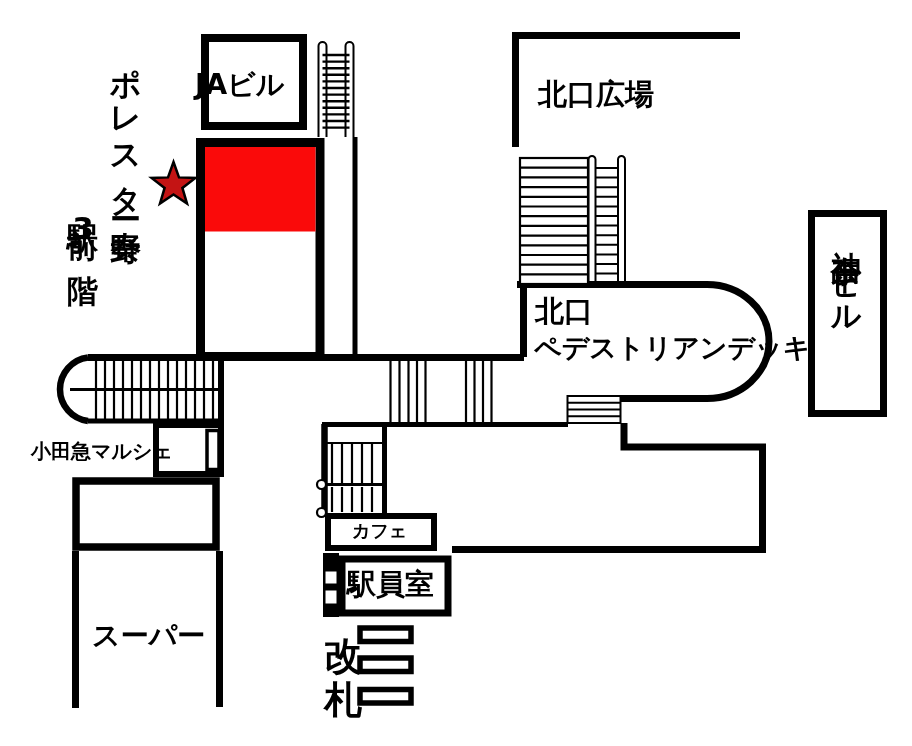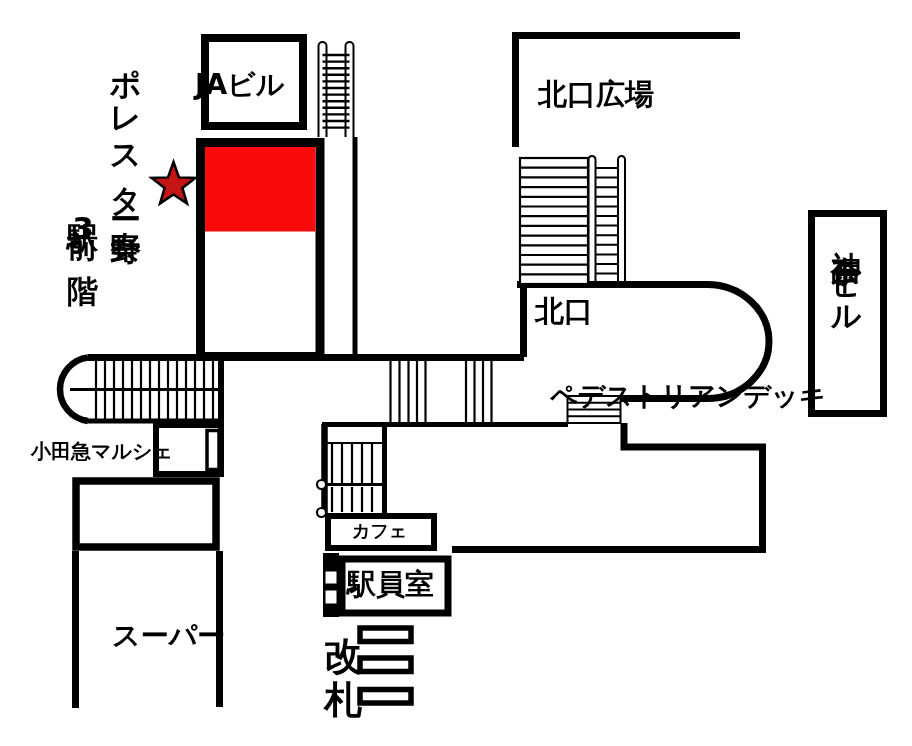--- a/index.html
+++ b/index.html
@@ -142,26 +142,26 @@
   <div class="lbl vert" style="left:67px;top:200px;font-size:31px;letter-spacing:5px;">駅前3階</div>
 
   <div class="lbl" style="left:195px;top:71px;font-size:28px;">JAビル</div>
 
   <div class="lbl" style="left:538px;top:72px;font-size:29px;margin-top:8px;">北口広場</div>
 
   <div class="lbl vert" style="left:831px;top:227px;font-size:30px;letter-spacing:6px;">神奈中ビル</div>
 
   <div class="lbl" style="left:527px;top:297px;font-size:29px;padding-left:8px;">北口</div>
 
-  <div class="lbl" style="left:550px;top:334px;font-size:27px;margin-top:48px;">ペデストリアンデッキ</div>
+  <div class="lbl" style="left:534px;top:334px;font-size:27px;">ペデストリアンデッキ</div>
 
   <div class="lbl" style="left:31px;top:441px;font-size:20px;">小田急マルシェ</div>
 
 
-  <div class="lbl" style="left:92px;top:622px;font-size:28px;margin-left:20px;">スーパー</div>
+  <div class="lbl" style="left:92px;top:622px;font-size:28px;">スーパー</div>
 
 
   <div class="lbl" style="left:352px;top:522px;font-size:18px;">カフェ</div>
 
   <div class="lbl" style="left:347px;top:570px;font-size:29px;">駅員室</div>
 
   <div class="lbl wrap2" style="left:324px;top:634px;width:34px;font-size:38px;">改札</div>
 
 </div>
 

